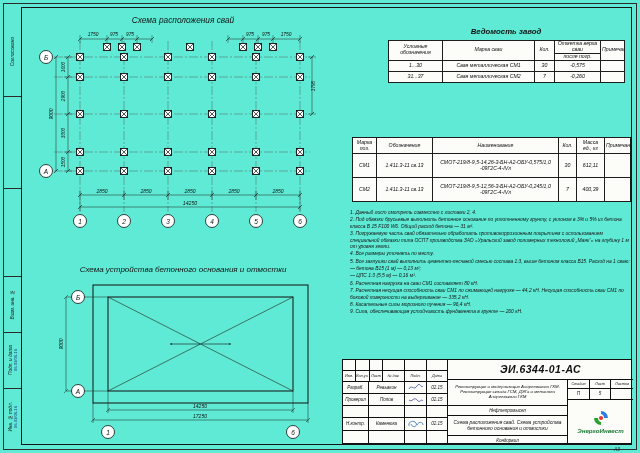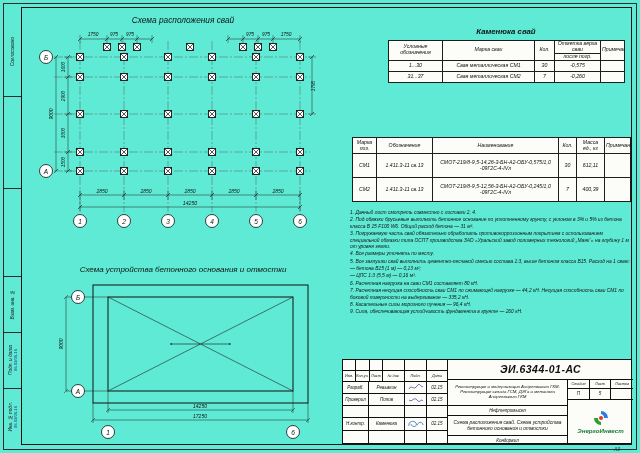--- a/index.html
+++ b/index.html
@@ -260,21 +260,21 @@
       <text x="90" y="174.5" font-size="6.5" text-anchor="middle">1</text>
       <circle cx="275" cy="172" r="6.5" fill="#fff" stroke="#111" stroke-width="0.8"></circle>
       <text x="275" y="174.5" font-size="6.5" text-anchor="middle">6</text>
       <circle cx="60" cy="37" r="6.5" fill="#fff" stroke="#111" stroke-width="0.8"></circle>
       <text x="60" y="39.5" font-size="6.5" text-anchor="middle">Б</text>
       <circle cx="60" cy="131" r="6.5" fill="#fff" stroke="#111" stroke-width="0.8"></circle>
       <text x="60" y="133.5" font-size="6.5" text-anchor="middle">А</text>
     </g>
   </svg>
 
-  <div class="abs sec-title" style="left:388px;top:27px;width:236px">Каменюка свай</div>
+  <div class="abs sec-title" style="left:388px;top:27px;width:236px">Ведомость завод</div>
   <table class="abs" style="left:388px;top:40px;width:236px">
     <tbody>
         <tr style="height:18px">
       <th style="width:54px">Условные обозначения</th>
       <th style="width:92px">Марка сваи</th>
       <th style="width:20px">Кол.</th>
       <th style="width:46px;padding:0">
         <div class="split-top">Отметка верха сваи</div>
         <div>после погр.</div>
       </th>

